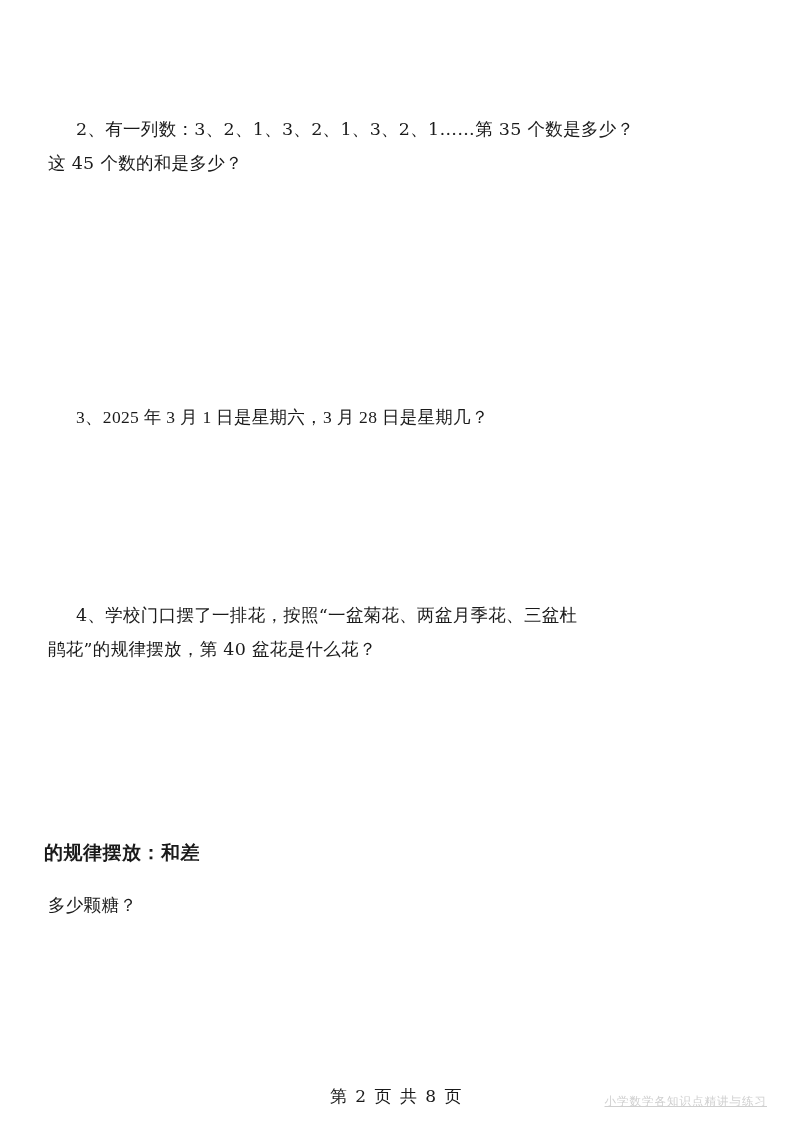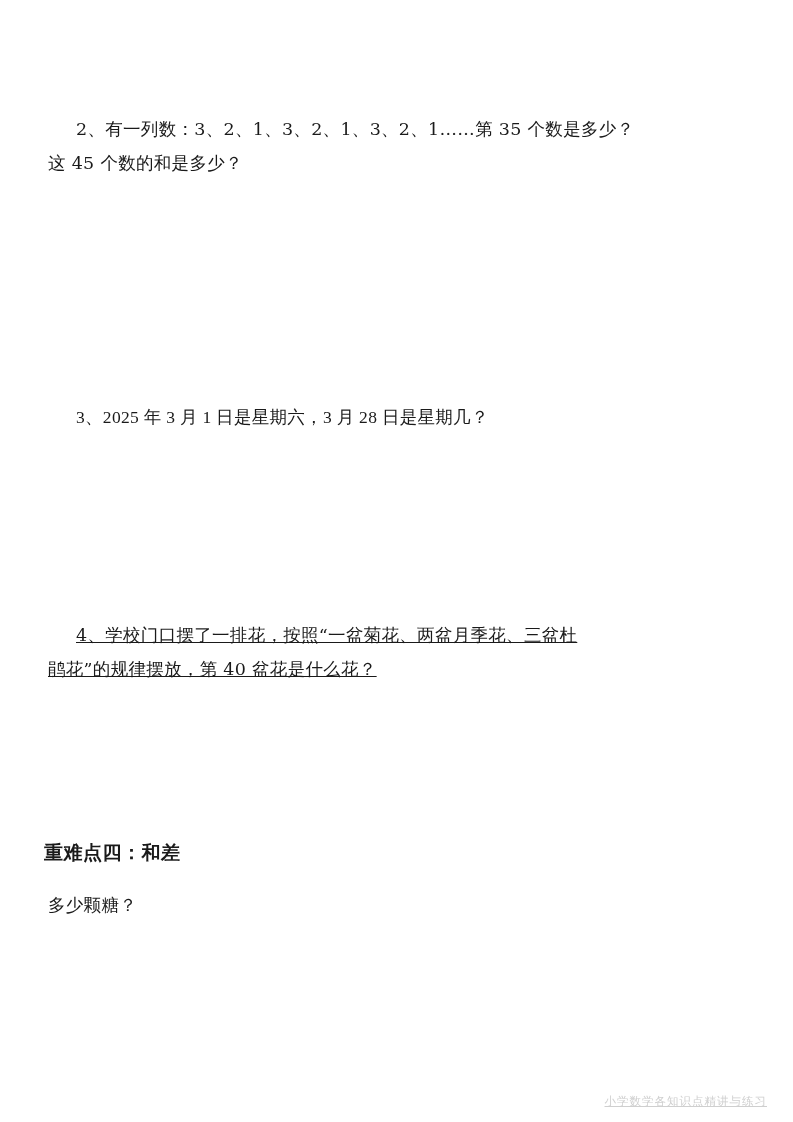--- a/index.html
+++ b/index.html
@@ -31,21 +31,21 @@
     letter-spacing: 0.3px;
   }
   .q .first-line {
     display: block;
   }
   .indent {
     padding-left: 28px;
   }
   .block-1 { position: absolute; left: 48px; top: 112px; width: 700px; }
   .block-2 { position: absolute; left: 48px; top: 400px; width: 700px; font-family: Liberation Serif, serif; }
-  .block-3 { position: absolute; left: 48px; top: 618px; width: 700px; text-decoration: underline; }
+  .block-3 { position: absolute; left: 48px; top: 598px; width: 700px; }
   .section-head {
     position: absolute;
     left: 44px;
     top: 840px;
     width: 700px;
     font-size: 19px;
     font-weight: bold;
     letter-spacing: 0.5px;
     font-family: "DejaVu Sans", "Liberation Sans", sans-serif;
   }
@@ -83,21 +83,22 @@
 
   <div class="q block-2">
     <span class="first-line indent">3、2025 年 3 月 1 日是星期六，3 月 28 日是星期几？</span>
   </div>
 
   <div class="q block-3">
     <span class="first-line indent">4、学校门口摆了一排花，按照“一盆菊花、两盆月季花、三盆杜</span>
     <span>鹃花”的规律摆放，第 40 盆花是什么花？</span>
   </div>
 
-  <div class="section-head">重难点四：和差</div>
+  <div class="section-head">的规律摆放：和差</div>
 
   <div class="q block-4">
     <span>多少颗糖？</span>
   </div>
 
+  <div class="footer">第 2 页 共 8 页</div>
   <div class="watermark">小学数学各知识点精讲与练习</div>
 
 </div>
 
 </body></html>

